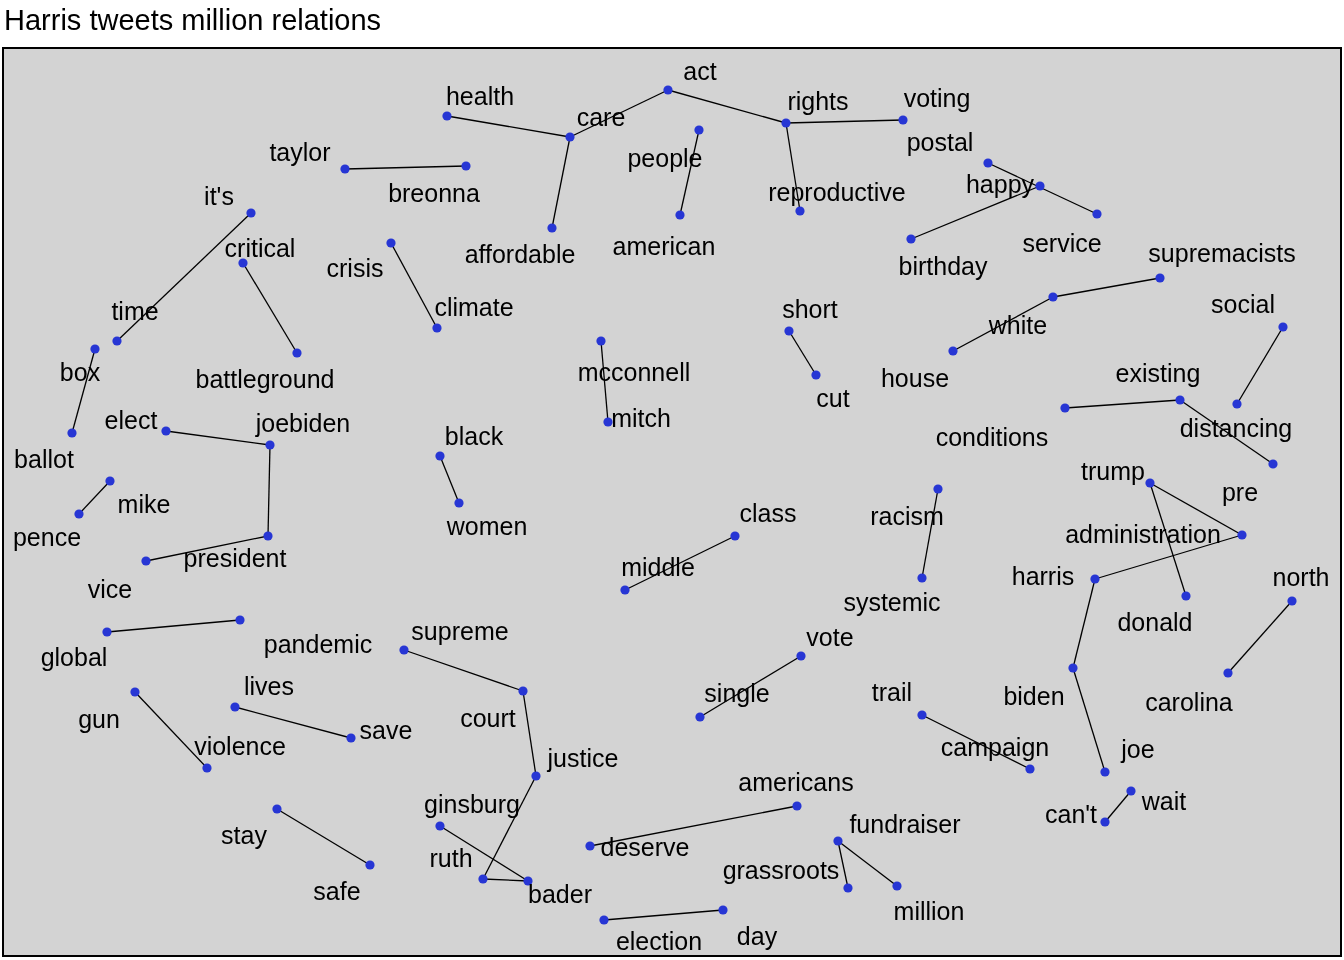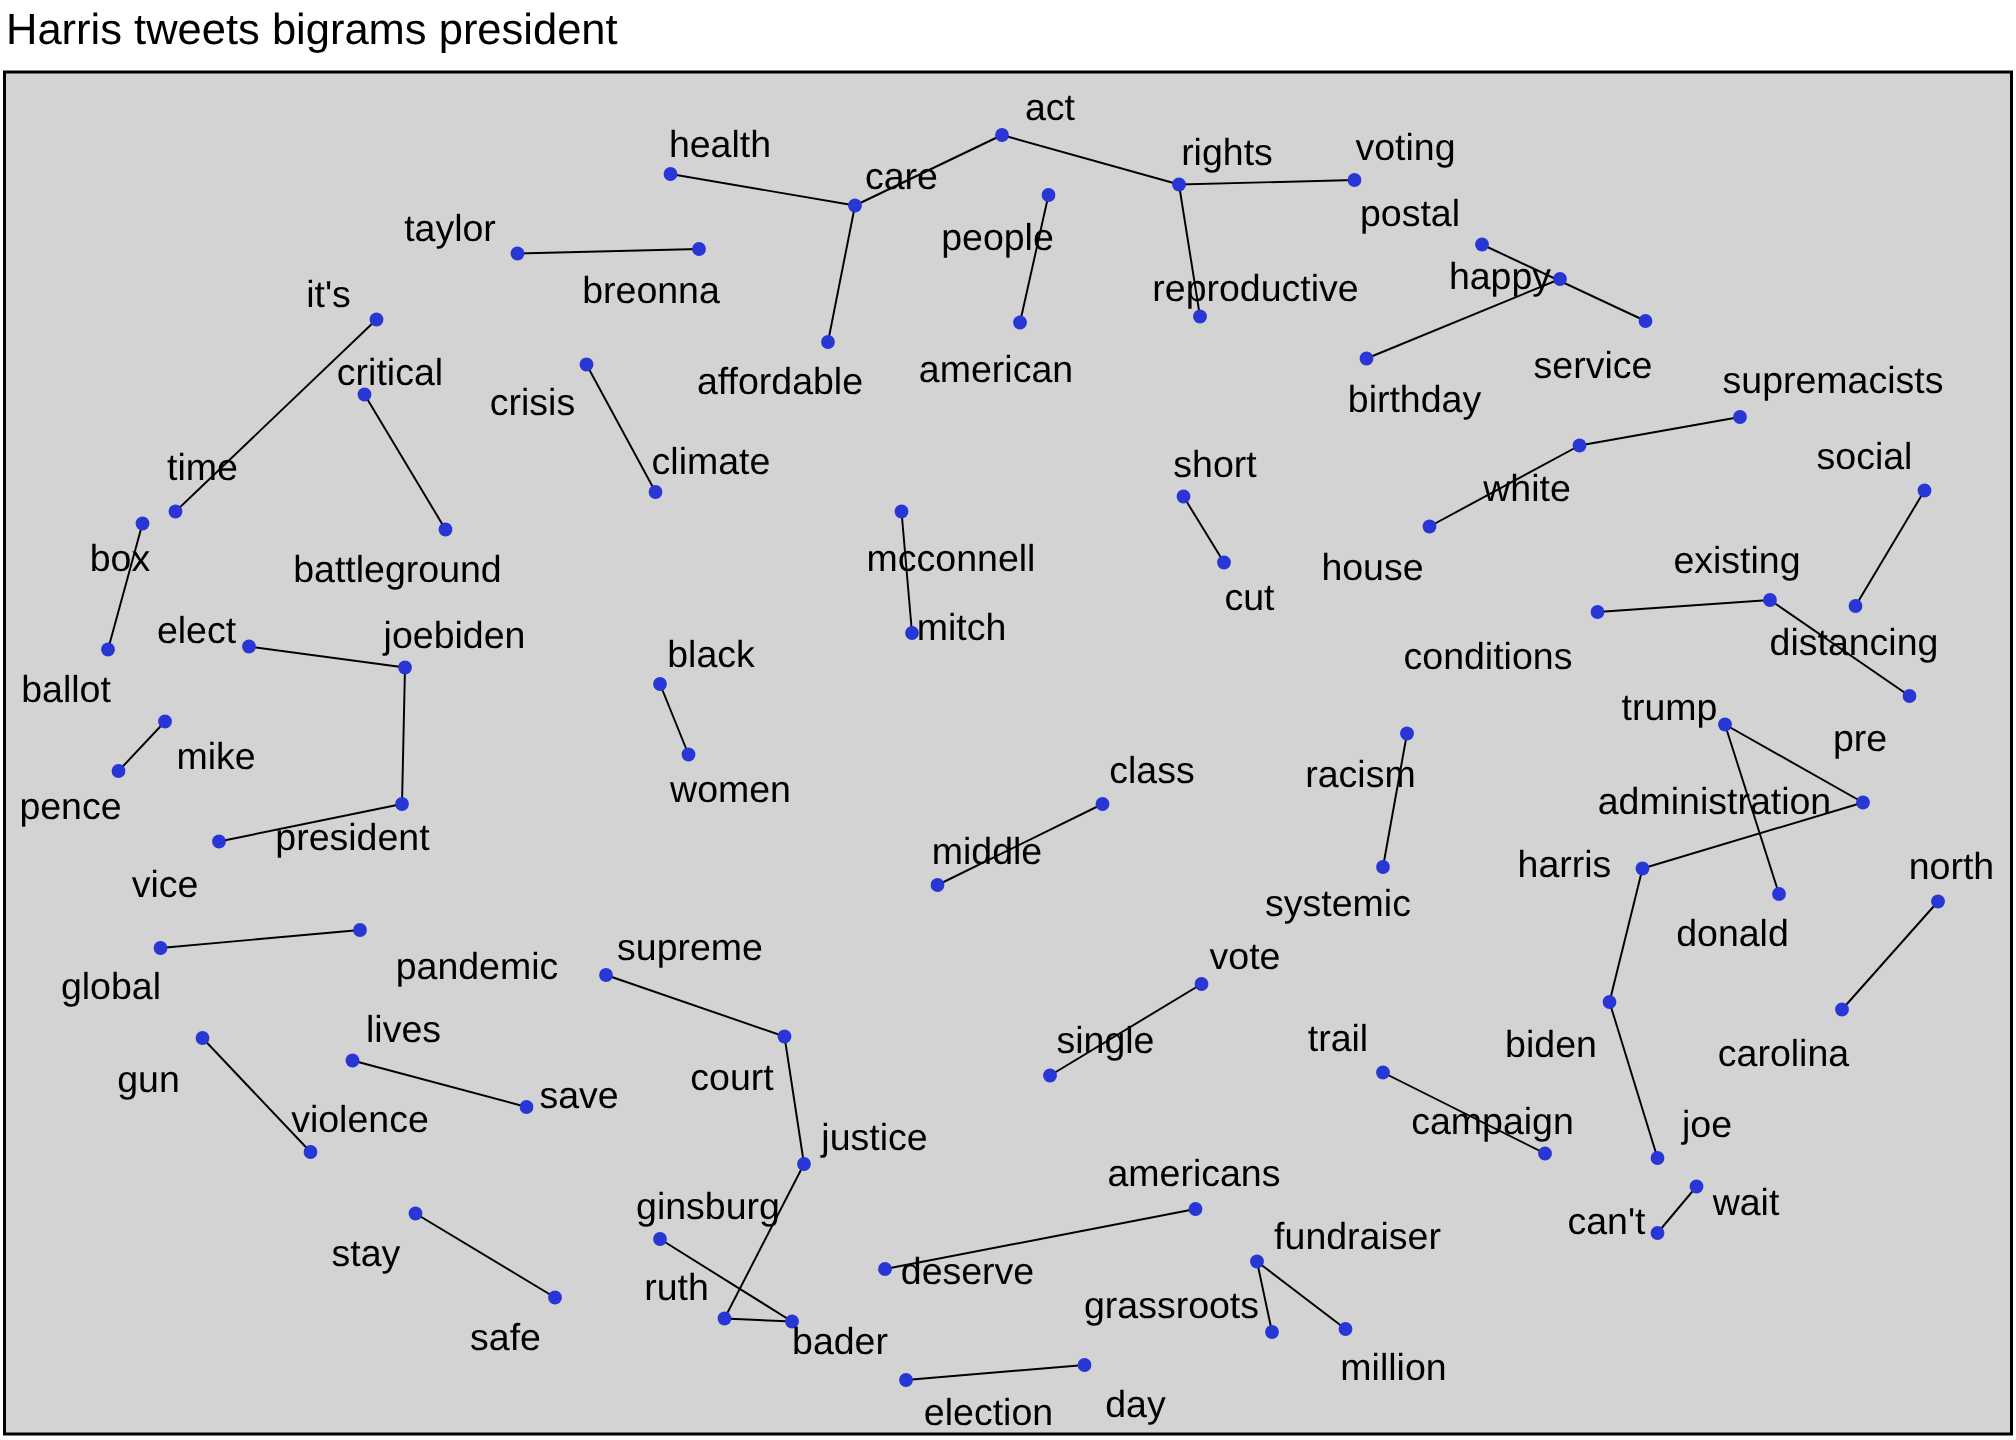--- a/index.html
+++ b/index.html
@@ -15,21 +15,21 @@
   }
   #graph{position:absolute;left:0;top:0;}
   #graph text{
     font-family:"Liberation Sans",sans-serif;
     font-size:25px;
   }
 </style>
 </head>
 <body>
 
-<div id="chart-title">Harris tweets bigrams president</div>
+<div id="chart-title">Harris tweets million relations</div>
 
 <svg id="graph" width="1344" height="960">
   <rect id="plot-bg" x="3" y="48" width="1338" height="908" fill="#d3d3d3" stroke="#000000" stroke-width="2"></rect>
   <g id="edges-layer">
       <line x1="447" y1="116" x2="570" y2="137" stroke="#000000" stroke-width="1.3"></line>
       <line x1="570" y1="137" x2="668" y2="90" stroke="#000000" stroke-width="1.3"></line>
       <line x1="570" y1="137" x2="552" y2="228" stroke="#000000" stroke-width="1.3"></line>
       <line x1="668" y1="90" x2="786" y2="123" stroke="#000000" stroke-width="1.3"></line>
       <line x1="786" y1="123" x2="903" y2="120" stroke="#000000" stroke-width="1.3"></line>
       <line x1="786" y1="123" x2="800" y2="211" stroke="#000000" stroke-width="1.3"></line>

